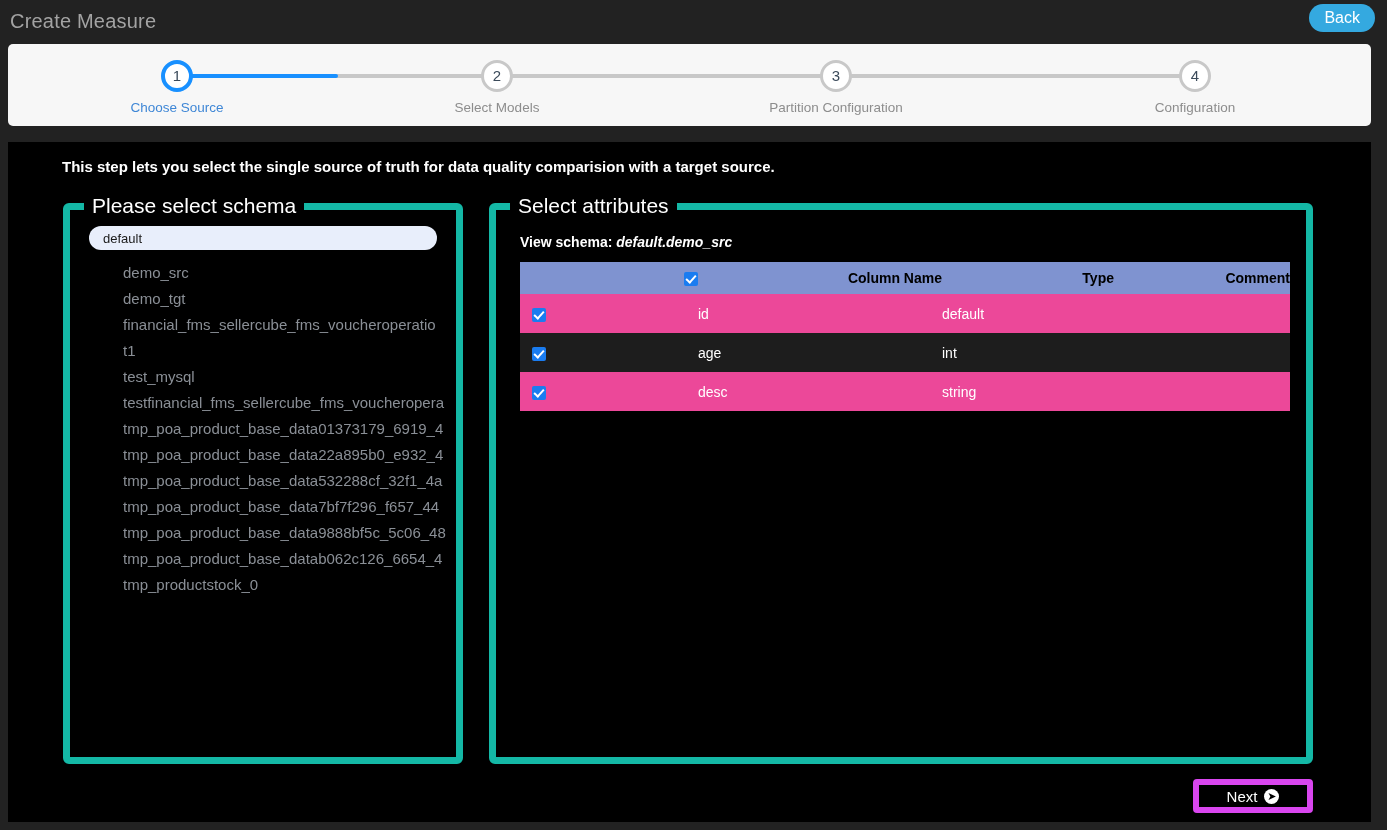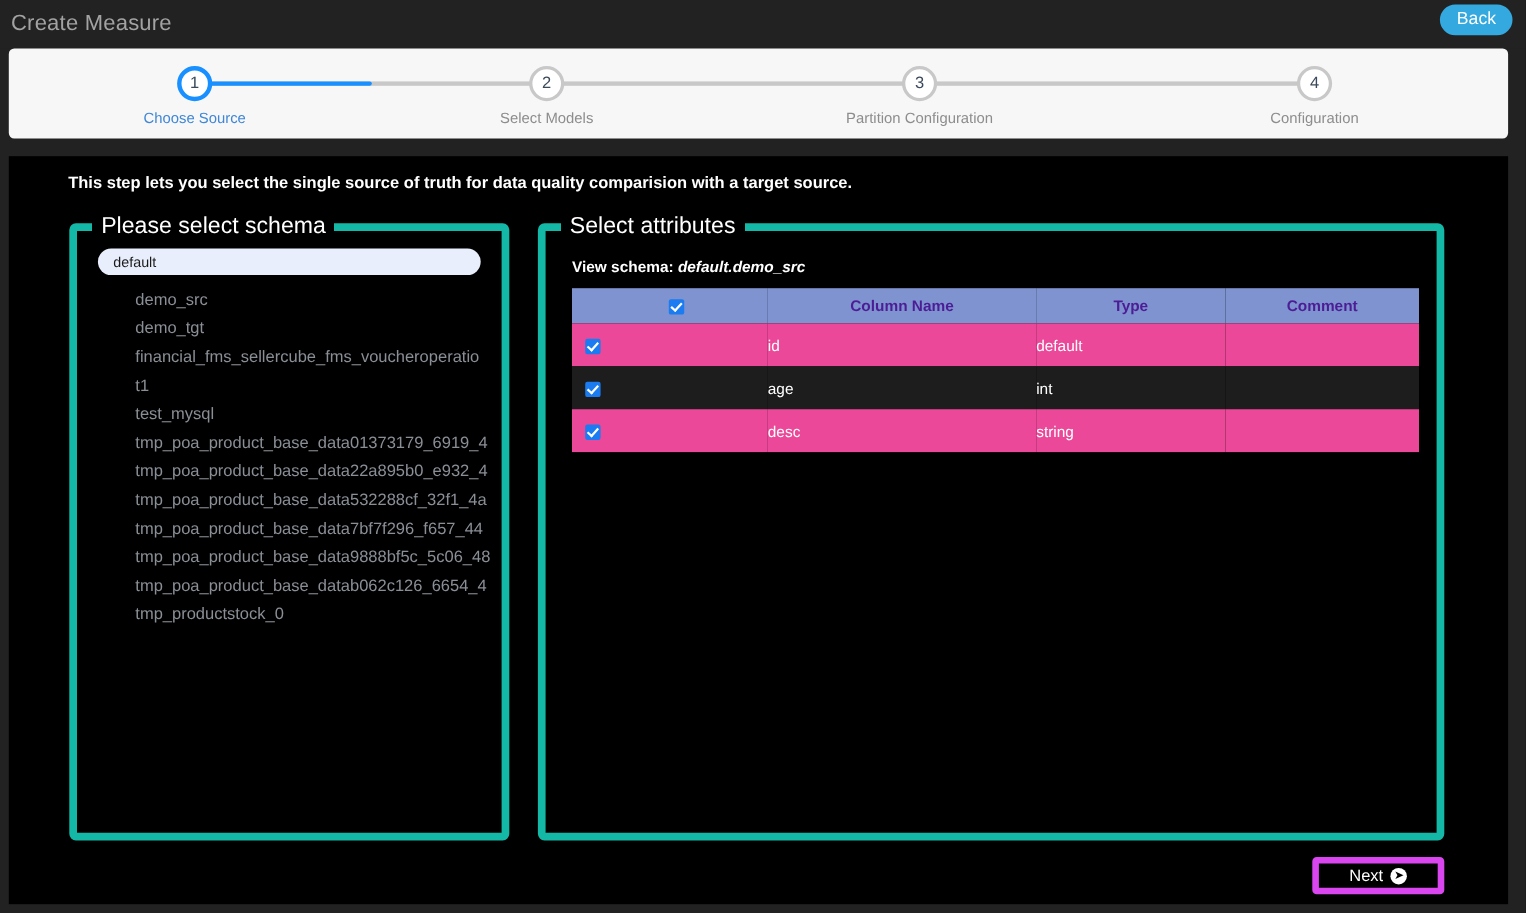--- a/index.html
+++ b/index.html
@@ -183,24 +183,24 @@
   .view-schema .val { font-style: italic; }
 
   table.attr-table {
     margin: 12px 0 0 24px;
     width: 770px;
     border-collapse: collapse;
     table-layout: fixed;
   }
   table.attr-table th {
     background: #7f93d0;
-    color: #4c1d95;
+    color: #000000;
     font-size: 14px;
     font-weight: bold;
-    text-align: center;
+    text-align: right;
     height: 32px;
     padding: 0;
   }
   table.attr-table td {
     color: #ffffff;
     font-size: 14px;
     height: 39px;
     padding: 0;
     background: #ec4899;
   }
@@ -300,20 +300,21 @@
 
   <fieldset class="panel" id="schema-panel">
     <legend>Please select schema</legend>
     <input class="schema-input" type="text" value="default" style="">
     <div class="tree">
       <div class="tree-child">demo_src</div>
       <div class="tree-child">demo_tgt</div>
       <div class="tree-child">financial_fms_sellercube_fms_voucheroperatio</div>
       <div class="tree-child">t1</div>
       <div class="tree-child">test_mysql</div>
+      <div class="tree-child">testfinancial_fms_sellercube_fms_voucheropera</div>
       <div class="tree-child">tmp_poa_product_base_data01373179_6919_4</div>
       <div class="tree-child">tmp_poa_product_base_data22a895b0_e932_4</div>
       <div class="tree-child">tmp_poa_product_base_data532288cf_32f1_4a</div>
       <div class="tree-child">tmp_poa_product_base_data7bf7f296_f657_44</div>
       <div class="tree-child">tmp_poa_product_base_data9888bf5c_5c06_48</div>
       <div class="tree-child">tmp_poa_product_base_datab062c126_6654_4</div>
       <div class="tree-child">tmp_productstock_0</div>
     </div>
   </fieldset>
 

